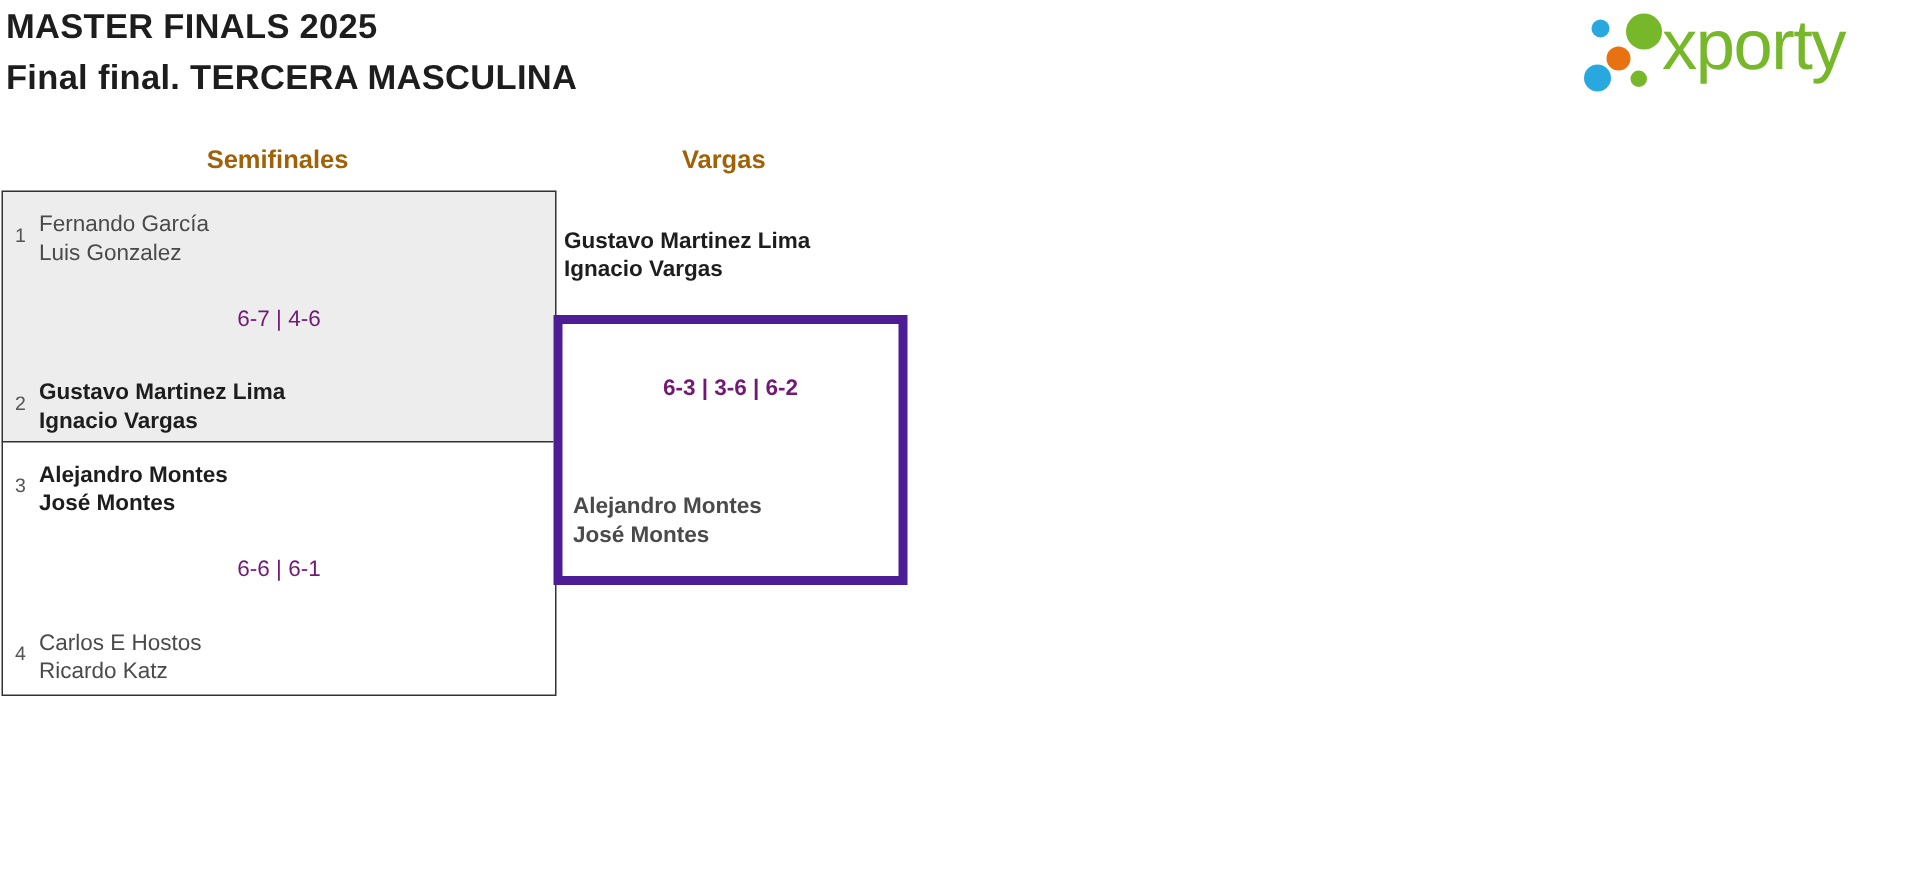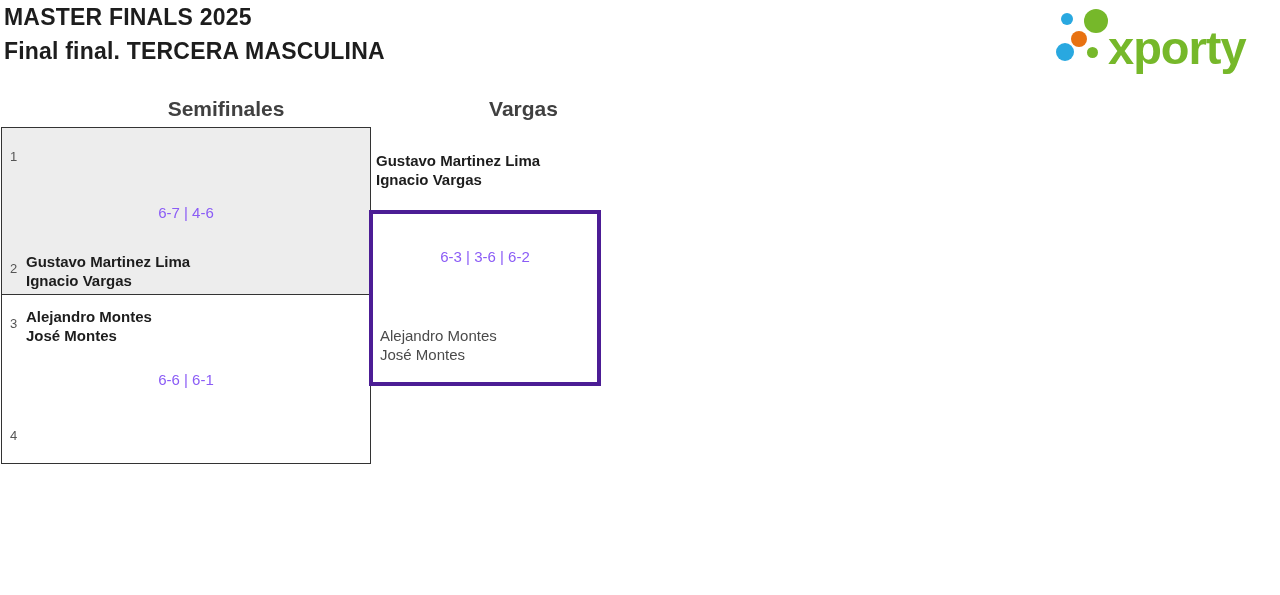--- a/index.html
+++ b/index.html
@@ -49,38 +49,37 @@
   }
   .logo .dot { position: absolute; border-radius: 50%; }
   .dot-blue-small  { left: 11px; top: 13px; width: 12px; height: 12px; background: #29a8e0; }
   .dot-green-large { left: 34px; top:  9px; width: 24px; height: 24px; background: #76b82a; }
   .dot-orange      { left: 21px; top: 31px; width: 16px; height: 16px; background: #e87211; }
   .dot-blue-large  { left:  6px; top: 43px; width: 18px; height: 18px; background: #29a8e0; }
   .dot-green-small { left: 37px; top: 47px; width: 11px; height: 11px; background: #76b82a; }
   .wordmark {
     position: absolute;
     left: 58px;
-    top: 18px;
+    top: 0;
     font-size: 47px;
     line-height: 60px;
-    font-weight: bold;
+    font-weight: normal;
     color: #76b82a;
     letter-spacing: -1px;
     white-space: nowrap;
   }
 
   
   .round-header {
     position: absolute;
     top: 97px;
-    font-size: 21px;
-    font-weight: bold;
-    color: #404040;
+    font-size: 17px;
+    font-weight: bold;
+    color: #a16207;
     text-align: center;
-    padding-left: 41px;
   }
   .round-header.semis { left: 0; width: 370px; }
   .round-header.final { left: 370px; width: 225px; }
 
   
   .match {
     position: absolute;
     left: 1px;
     width: 368px;
     border: 1px solid #333333;
@@ -115,44 +114,45 @@
   .seed.bottom-seed { top: 133px; }
 
   .score {
     position: absolute;
     left: 0;
     top: 75px;
     width: 100%;
     text-align: center;
     font-size: 15px;
     line-height: 19px;
-    color: #8b5cf6;
+    color: #701a75;
     white-space: nowrap;
   }
 
   
   .final-winner {
     position: absolute;
     left: 376px;
     top: 151px;
     font-size: 15px;
     line-height: 19px;
     font-weight: bold;
     color: #1d1d1d;
     white-space: nowrap;
   }
   .final-box {
     position: absolute;
     left: 369px;
     top: 210px;
     width: 224px;
     height: 168px;
-    border: 4px solid #4c1d95;
+    border: 6px solid #4c1d95;
     background: #ffffff;
     z-index: 2;
+    font-weight: bold;
   }
   .final-box .score { top: 33px; }
   .final-box .team.bottom-team { left: 7px; top: 112px; }
 </style>
 </head>
 <body>
 
 <div class="page">
 
   <div class="page-title">MASTER FINALS 2025</div>
@@ -165,36 +165,44 @@
     <span class="dot dot-blue-large"></span>
     <span class="dot dot-green-small"></span>
     <span class="wordmark">xporty</span>
   </div>
 
   <div class="round-header semis">Semifinales</div>
   <div class="round-header final">Vargas</div>
 
   <div class="match sf1">
     <span class="seed top-seed">1</span>
+    <div class="team top-team">
+      <div>Fernando García</div>
+      <div>Luis Gonzalez</div>
+    </div>
     <div class="score">6-7 | 4-6</div>
     <span class="seed bottom-seed">2</span>
     <div class="team bottom-team winner">
       <div>Gustavo Martinez Lima</div>
       <div>Ignacio Vargas</div>
     </div>
   </div>
 
   <div class="match sf2">
     <span class="seed top-seed">3</span>
     <div class="team top-team winner">
       <div>Alejandro Montes</div>
       <div>José Montes</div>
     </div>
     <div class="score">6-6 | 6-1</div>
     <span class="seed bottom-seed">4</span>
+    <div class="team bottom-team">
+      <div>Carlos E Hostos</div>
+      <div>Ricardo Katz</div>
+    </div>
   </div>
 
   <div class="final-winner">
     <div>Gustavo Martinez Lima</div>
     <div>Ignacio Vargas</div>
   </div>
 
   <div class="final-box">
     <div class="score">6-3 | 3-6 | 6-2</div>
     <div class="team bottom-team">

